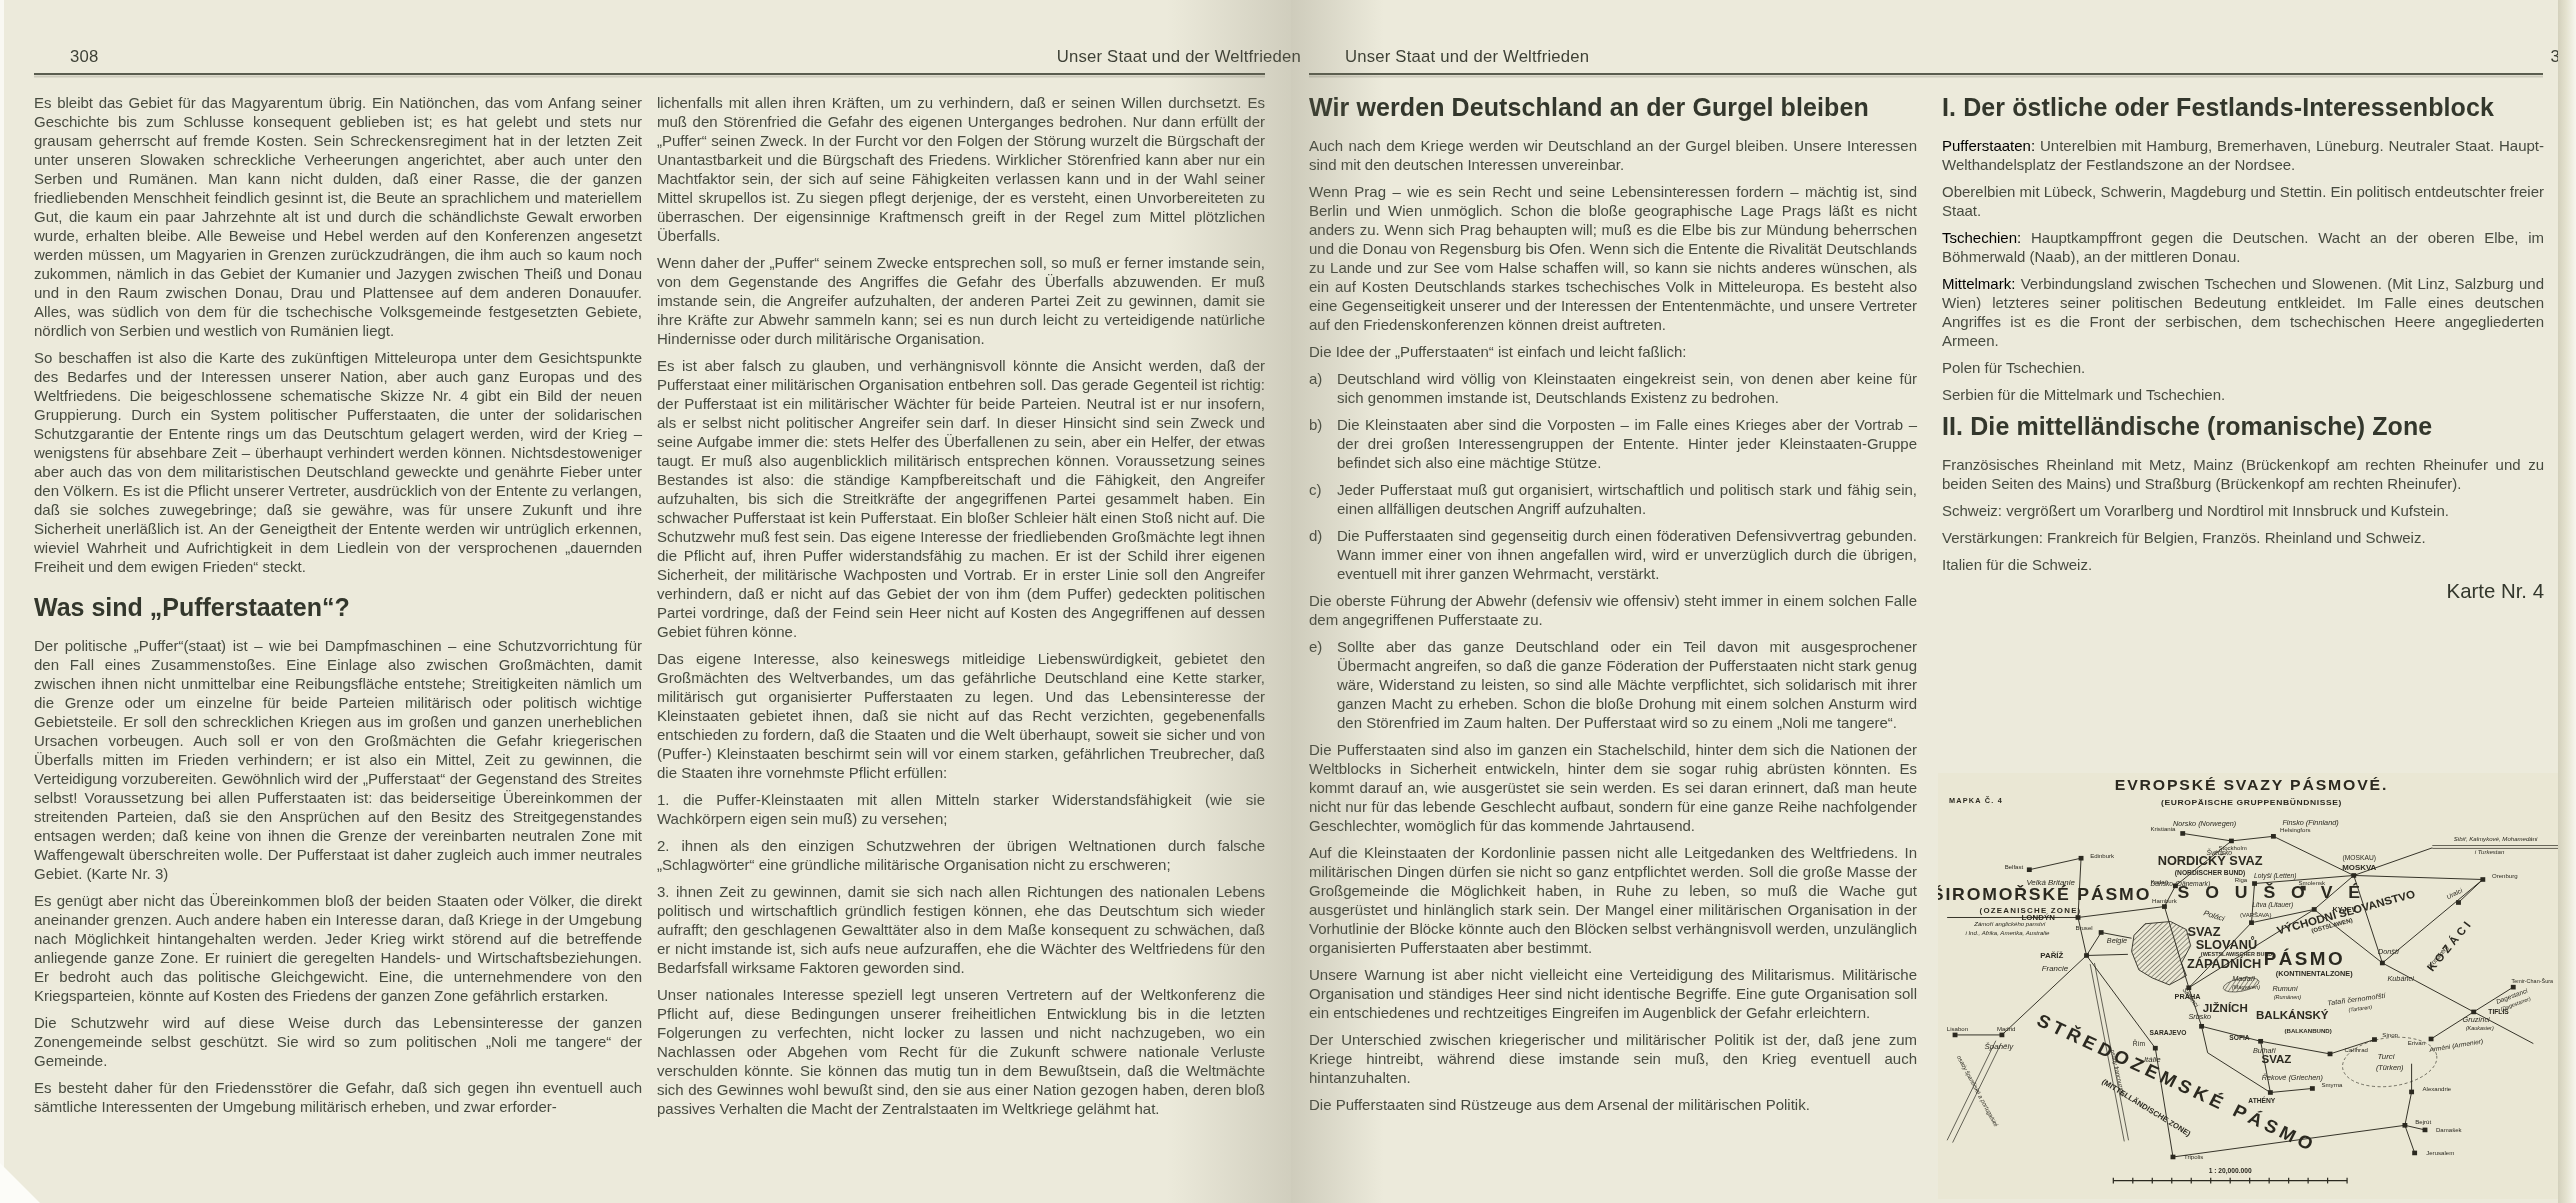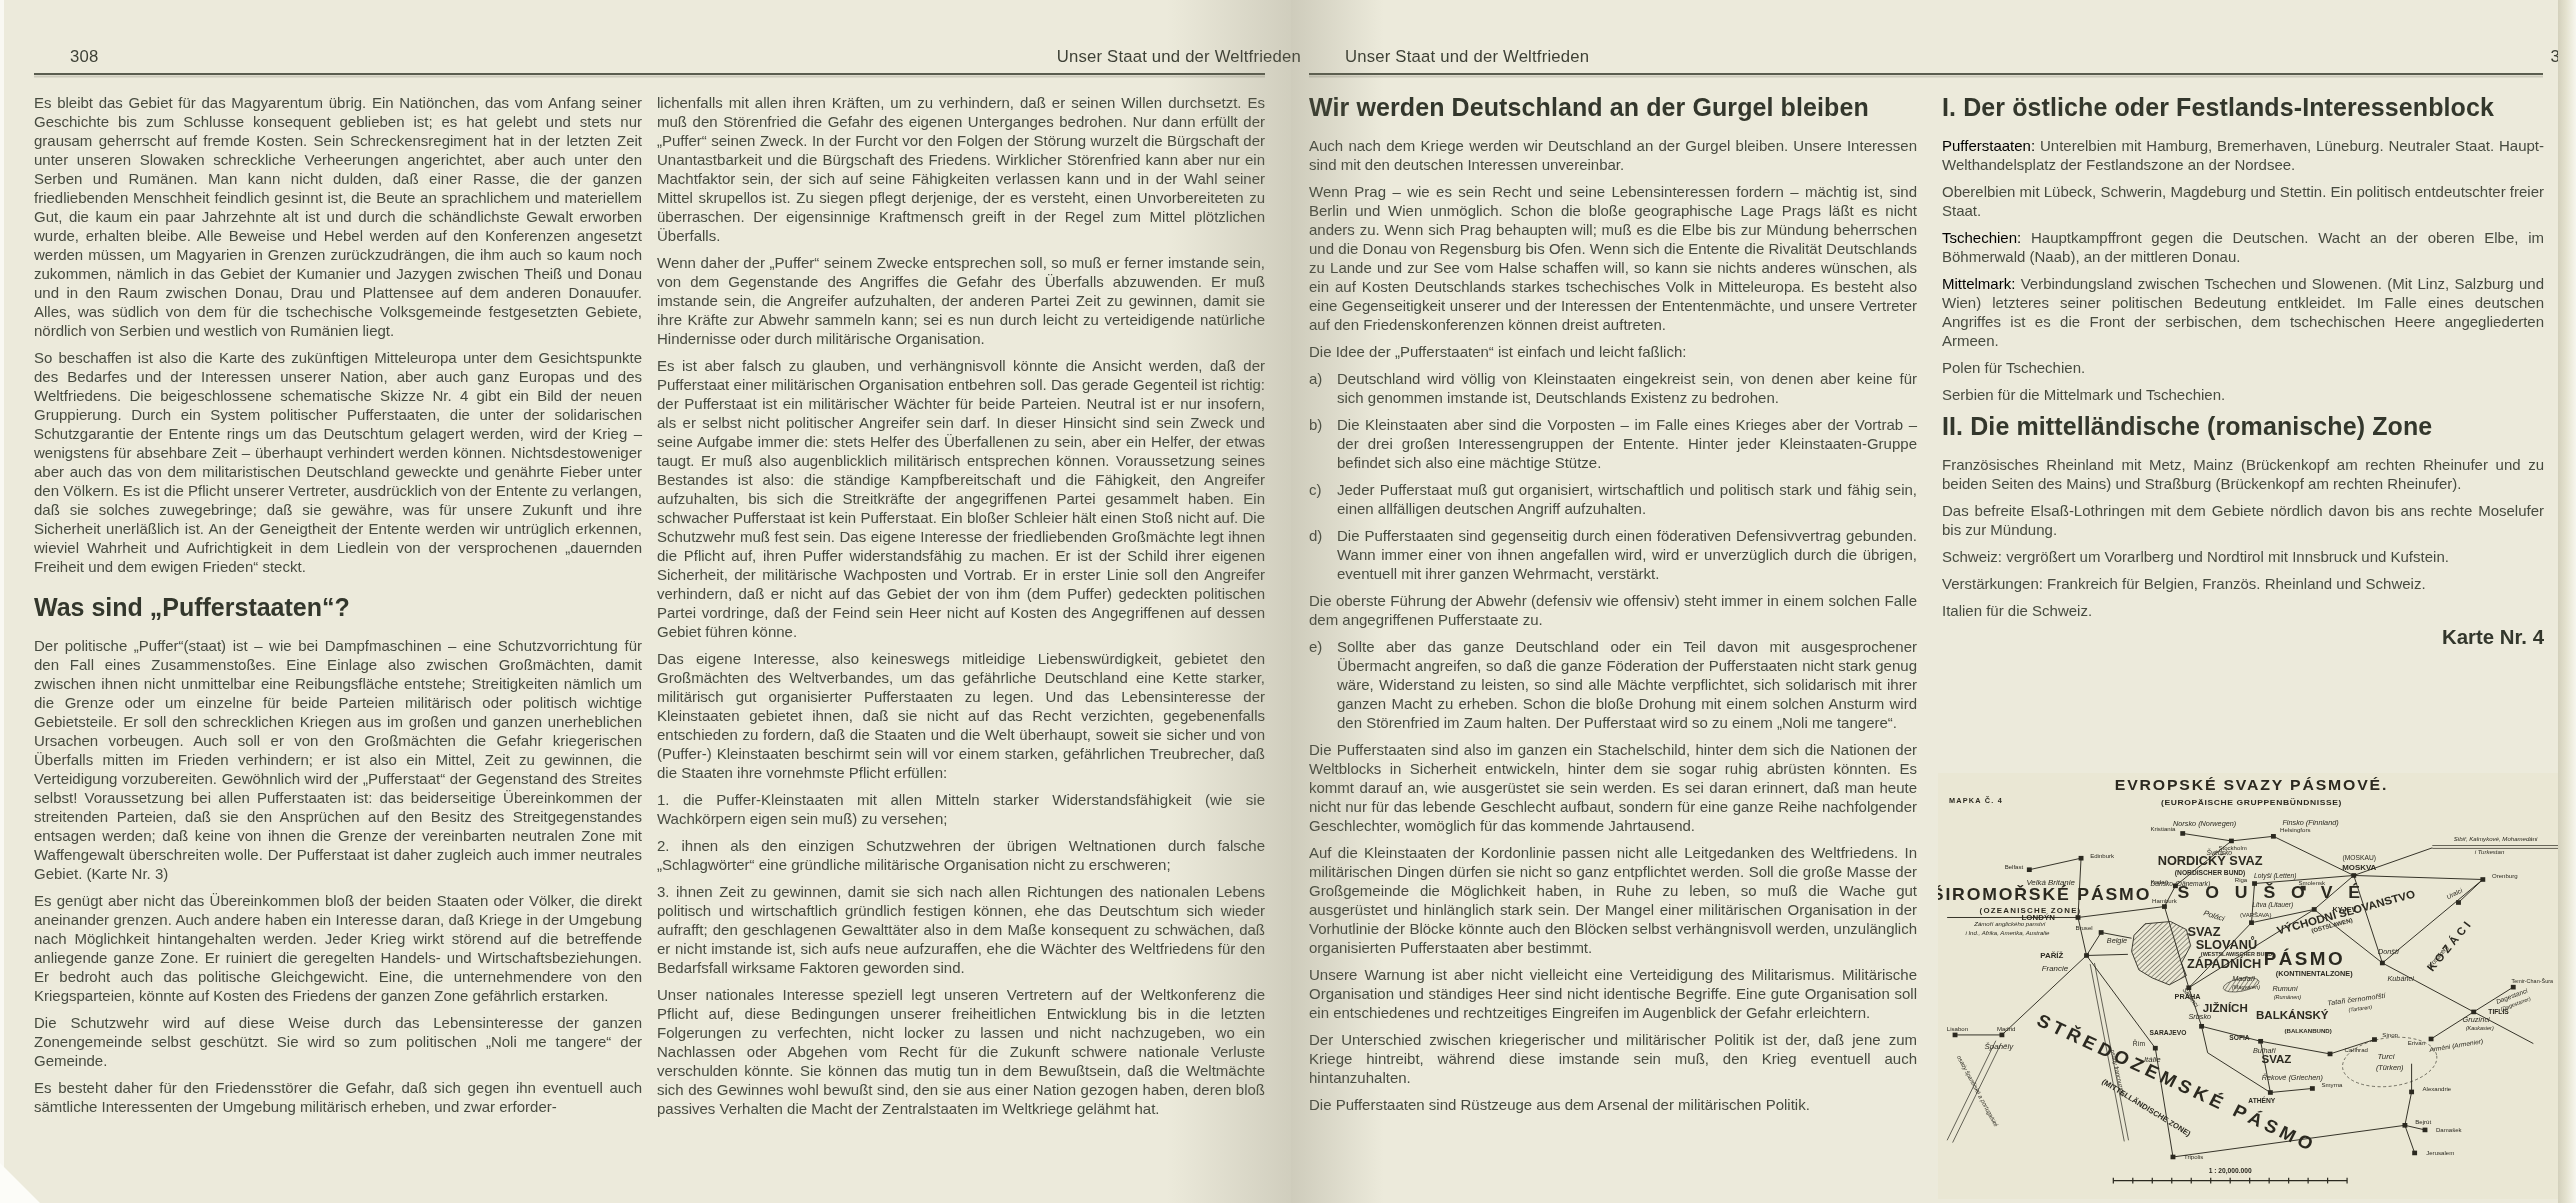--- a/index.html
+++ b/index.html
@@ -35,21 +35,21 @@
   #r-col1{left:1309px;top:93px;width:608px;}
   #r-col2{left:1942px;top:93px;width:602px;}
   .blk{margin:0 0 8px 0;}
   .blk.h1{font-size:25px;line-height:28px;font-weight:bold;color:#33372c;
     text-align:left;margin:0 0 15px 0;letter-spacing:0.1px;}
   .blk.h1.sp{margin-top:8px;}
   .blk.h2{font-size:25px;line-height:28px;font-weight:bold;color:#33372c;
     text-align:left;margin:17.3px 0 15px 0;}
   .blk.li{position:relative;padding-left:28px;}
   .blk.li .marker{position:absolute;left:0;top:0;}
-  .blk.karte{font-size:20.4px;font-weight:bold;color:#33372c;text-align:right;margin-top:2px;}
+  .blk.karte{font-size:20.4px;font-weight:normal;color:#33372c;text-align:right;margin-top:2px;}
   .blk b{font-weight:normal;color:#000000;}
   
   #map-wrap{position:absolute;left:1938px;top:773px;width:627px;height:426px;
     background:rgba(233,228,205,.55);}
   #map-svg{width:100%;height:100%;display:block;}
 </style>
 </head>
 <body>
 
 <div>
@@ -105,21 +105,20 @@
   <div class="col" id="r-col2">
       <div class="blk h1">I. Der östliche oder Festlands-Interessenblock</div>
       <div class="blk p"><b>Pufferstaaten: </b><span>Unterelbien mit Hamburg, Bremerhaven, Lüneburg. Neutraler Staat. Haupt-Welthandelsplatz der Festlandszone an der Nordsee.</span></div>
       <div class="blk p">Oberelbien mit Lübeck, Schwerin, Magdeburg und Stettin. Ein politisch entdeutschter freier Staat.</div>
       <div class="blk p"><b>Tschechien: </b><span>Hauptkampffront gegen die Deutschen. Wacht an der oberen Elbe, im Böhmerwald (Naab), an der mittleren Donau.</span></div>
       <div class="blk p"><b>Mittelmark: </b><span>Verbindungsland zwischen Tschechen und Slowenen. (Mit Linz, Salzburg und Wien) letzteres seiner politischen Bedeutung entkleidet. Im Falle eines deutschen Angriffes ist es die Front der serbischen, dem tschechischen Heere angegliederten Armeen.</span></div>
       <div class="blk p">Polen für Tschechien.</div>
       <div class="blk p">Serbien für die Mittelmark und Tschechien.</div>
       <div class="blk h1 sp">II. Die mittelländische (romanische) Zone</div>
       <div class="blk p">Französisches Rheinland mit Metz, Mainz (Brückenkopf am rechten Rheinufer und zu beiden Seiten des Mains) und Straßburg (Brückenkopf am rechten Rheinufer).</div>
-      <div class="blk p">Das befreite Elsaß-Lothringen mit dem Gebiete nördlich davon bis ans rechte Moselufer bis zur Mündung.</div>
       <div class="blk p">Schweiz: vergrößert um Vorarlberg und Nordtirol mit Innsbruck und Kufstein.</div>
       <div class="blk p">Verstärkungen: Frankreich für Belgien, Französ. Rheinland und Schweiz.</div>
       <div class="blk p">Italien für die Schweiz.</div>
       <div class="blk karte">Karte Nr. 4</div>
     </div>
 
   <div id="map-wrap">
     <svg id="map-svg" viewBox="0 0 1030 740" preserveAspectRatio="none">
         <defs>
           <pattern id="hatch" width="6" height="6" patternUnits="userSpaceOnUse" patternTransform="rotate(45)">

